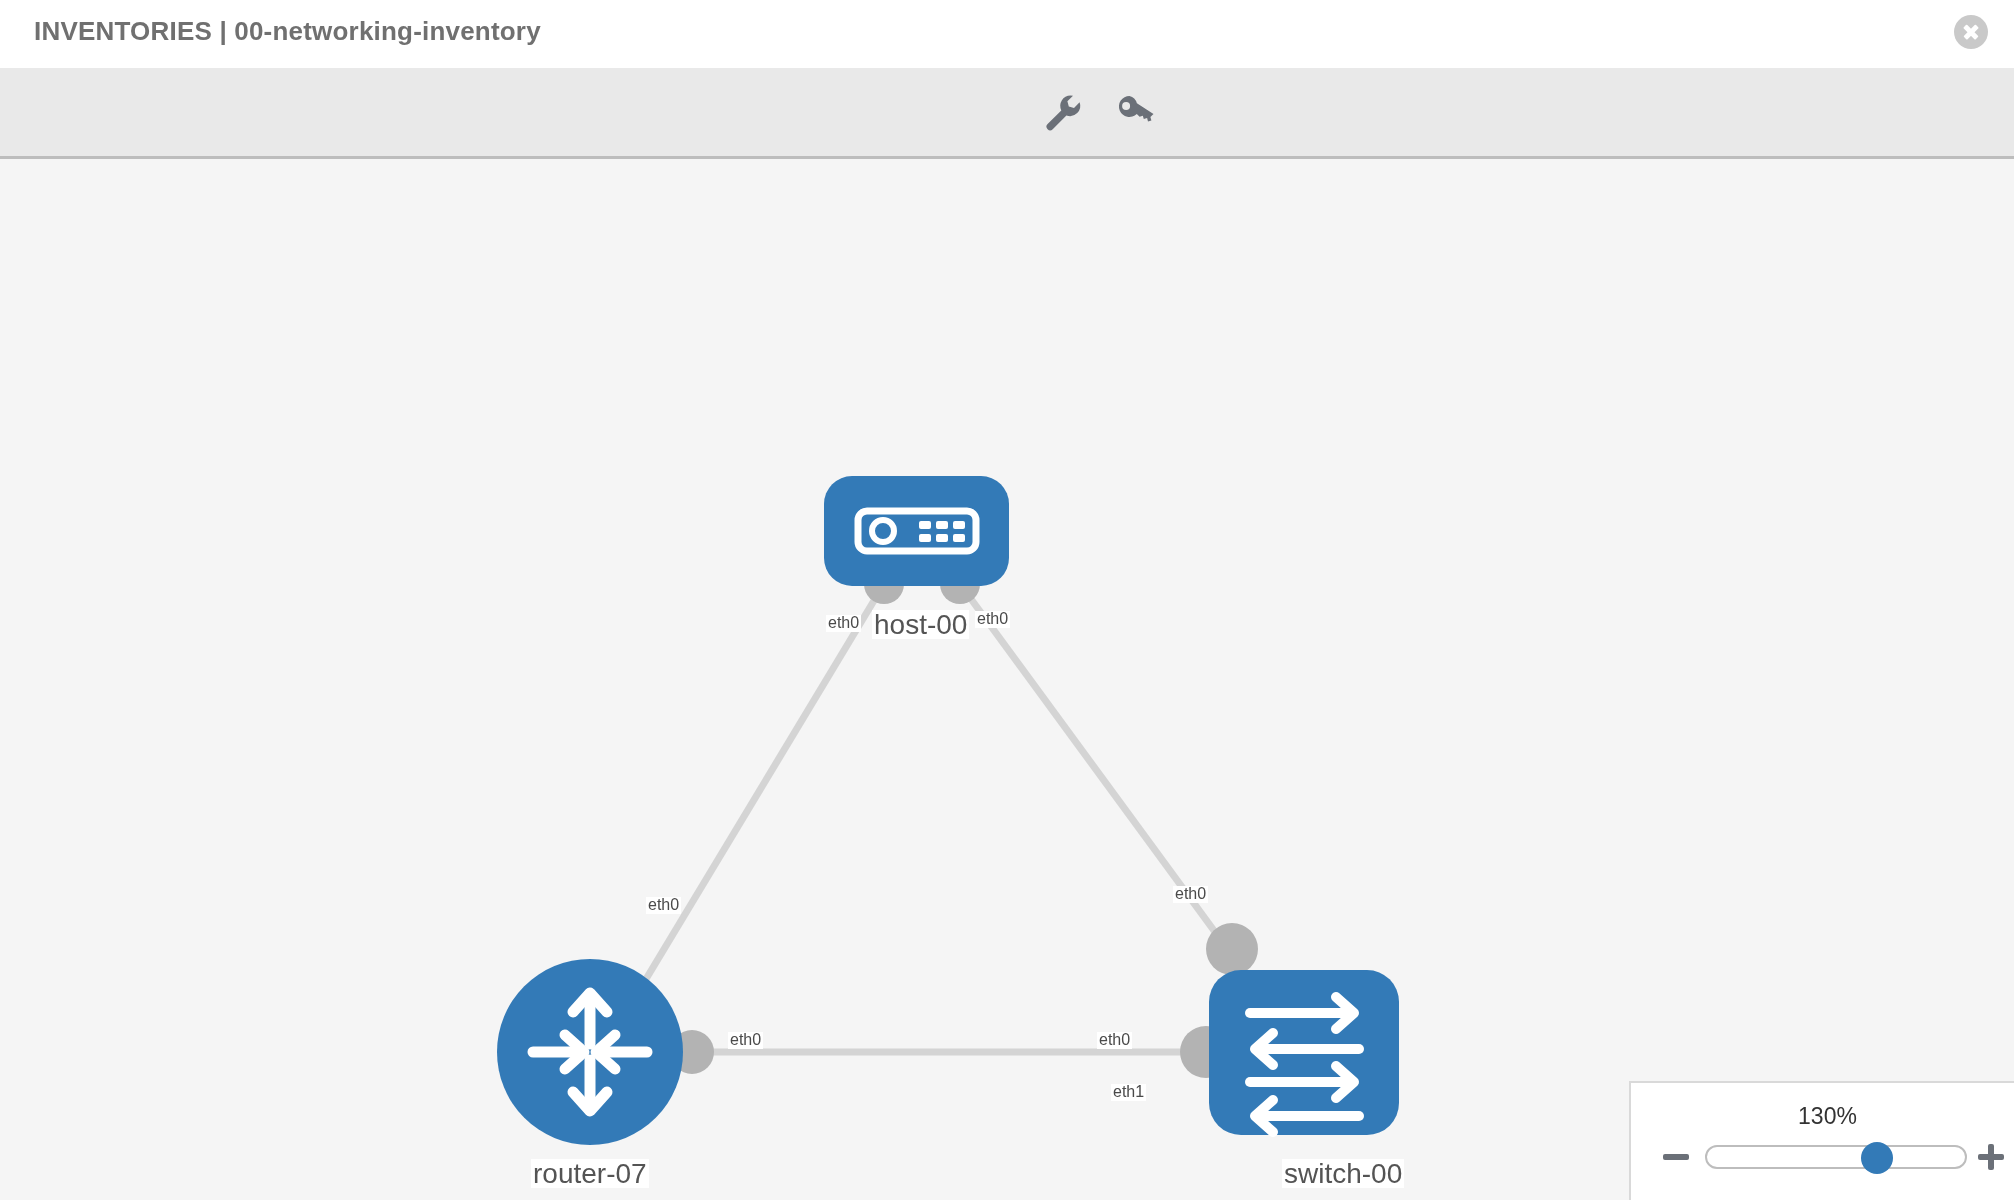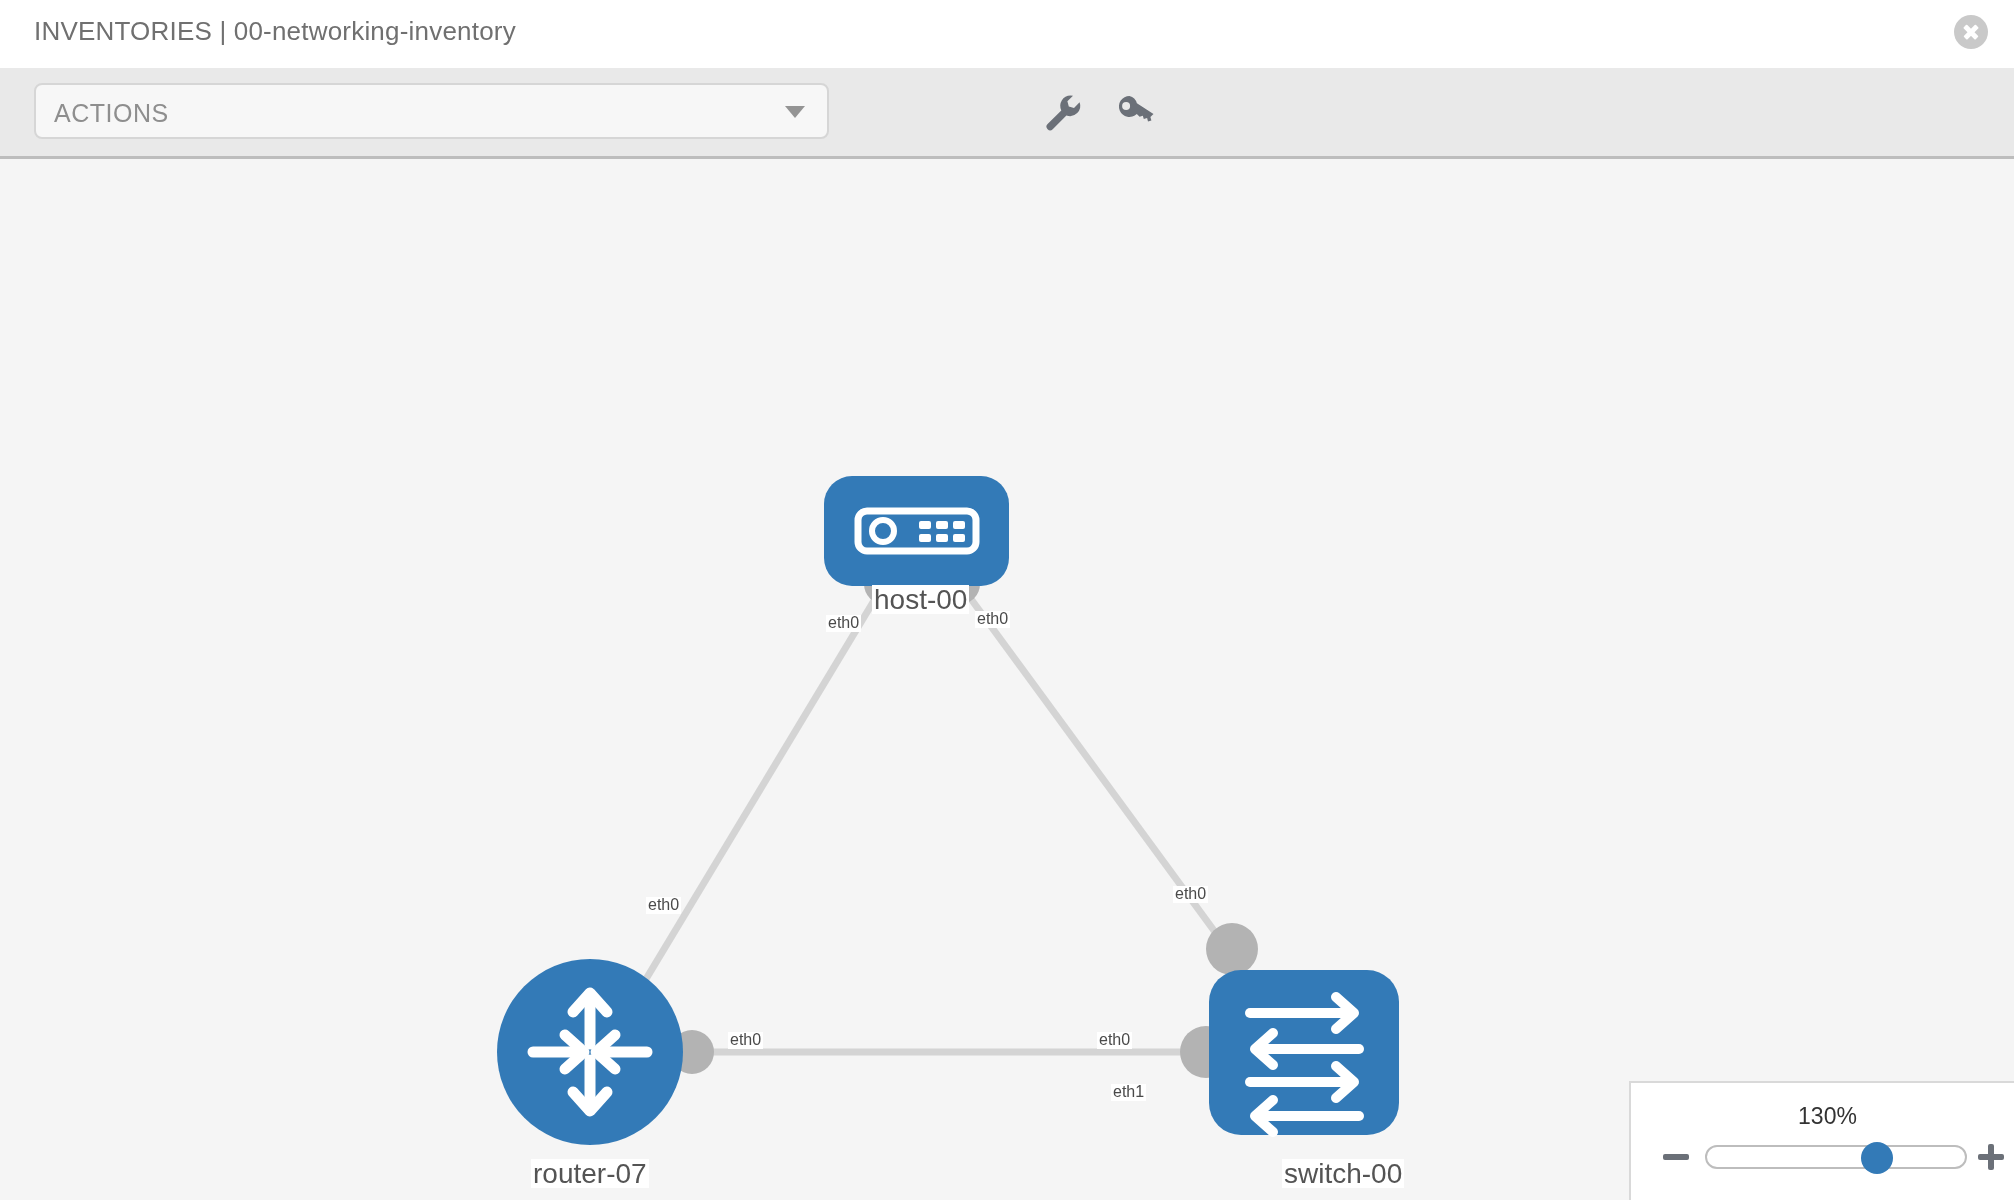--- a/index.html
+++ b/index.html
@@ -22,21 +22,21 @@
     width: 2014px;
     height: 68px;
     background: #ffffff;
     box-sizing: border-box;
   }
   .header-title {
     position: absolute;
     left: 34px;
     top: 16px;
     font-size: 26px;
-    font-weight: normal;
+    font-weight: bold;
     color: #707070;
     letter-spacing: 0.2px;
     white-space: nowrap;
   }
   .close-btn {
     position: absolute;
     right: 26px;
     top: 15px;
     width: 34px;
     height: 34px;
@@ -240,24 +240,20 @@
 <div class="header">
   <div class="header-title">INVENTORIES | 00-networking-inventory</div>
   <div class="close-btn">
     <span class="x-bar a"></span>
     <span class="x-bar b"></span>
   </div>
 </div>
 
 <div class="toolbar">
 
-  <div class="actions-select">
-    <span class="sel-label">ACTIONS</span>
-    <span class="caret"></span>
-  </div>
 
   <div class="tool-icon wrench">
     <svg viewBox="0 0 44 44" width="44" height="44" aria-hidden="true">
       <path d="M30.5 5.5a10.3 10.3 0 0 0-9.2 14.9L7.6 34.1a3.6 3.6 0 0 0 0 5.1 3.6 3.6 0 0 0 5.1 0l13.7-13.7a10.3 10.3 0 0 0 13.2-13.2l-5.6 5.6-5.2-1.4-1.4-5.2 5.6-5.6a10.3 10.3 0 0 0-2.5-.3z" fill="#6b7078"></path>
     </svg>
   </div>
 
   <div class="tool-icon key">
     <svg viewBox="0 0 44 44" width="44" height="44" aria-hidden="true">
       <path d="M16.5 6a10.5 10.5 0 1 0 7.3 18l2.8 2.8 3.2-1 1 3.2 3.3-.9.9 3.3 3.4-.9-1-3.5 3.1-3.1L23.9 13.2A10.5 10.5 0 0 0 16.5 6zm-3.4 6.1a4 4 0 1 1 0 8 4 4 0 0 1 0-8z" fill="#6b7078"></path>
@@ -321,21 +317,21 @@
         <line x1="1359" y1="890" x2="1257" y2="890"></line>
         <polyline points="1273,874 1255,890 1273,906"></polyline>
         <line x1="1250" y1="923" x2="1352" y2="923"></line>
         <polyline points="1336,907 1354,923 1336,939"></polyline>
         <line x1="1359" y1="957" x2="1257" y2="957"></line>
         <polyline points="1273,941 1255,957 1273,973"></polyline>
       </g>
     </g>
   </svg>
 
-  <div class="node-name" style="left:872px; top:426px;">host-00</div>
+  <div class="node-name" style="left:872px; top:451px;">host-00</div>
 
   <div class="node-name" style="left:531px; top:1000px;">router-07</div>
 
   <div class="node-name" style="left:1246px; top:1000px;margin-left:36px;">switch-00</div>
 
   <div class="iface-label" style="left:826px; top:456px;">eth0</div>
 
   <div class="iface-label" style="left:975px; top:452px;">eth0</div>
 
   <div class="iface-label" style="left:646px; top:738px;">eth0</div>

